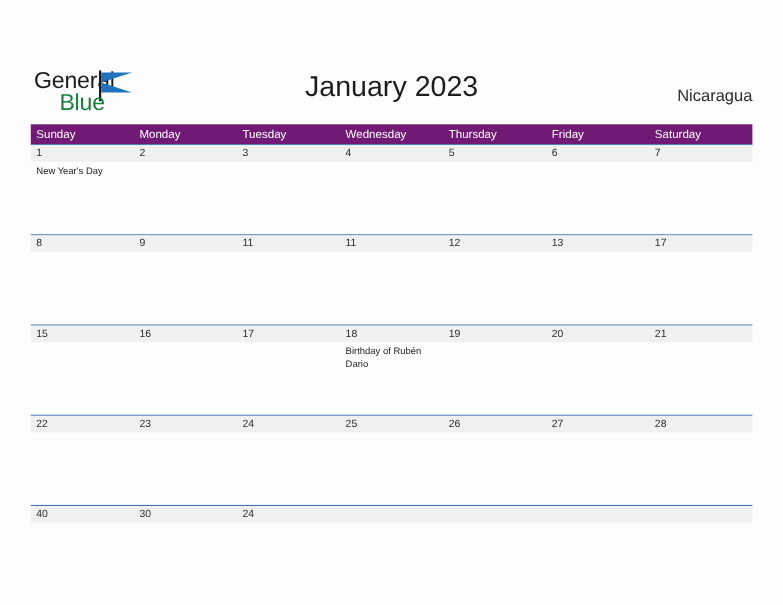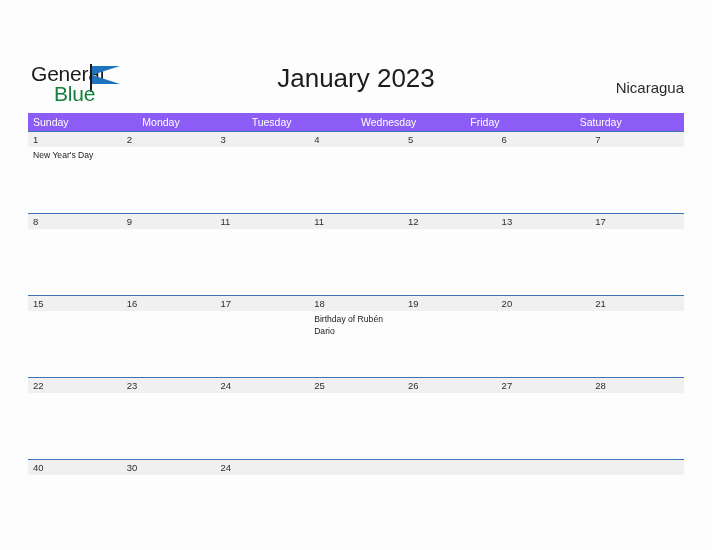--- a/index.html
+++ b/index.html
@@ -99,21 +99,21 @@
   
   .calendar {
     position: absolute;
     left: 28px;
     top: 79px;
     width: 656px;
   }
 
   .dow-row {
     display: flex;
-    background: #8b5cf6;
+    background: #701a75;
     height: 18px;
   }
   .dow-cell {
     flex: 1 1 0;
     color: #ffffff;
     font-size: 10.5px;
     line-height: 18px;
     padding-left: 5px;
     box-sizing: border-box;
     overflow: hidden;
@@ -192,20 +192,21 @@
 
   </div>
 
   <div class="calendar">
 
     <div class="dow-row">
       <div class="dow-cell">Sunday</div>
       <div class="dow-cell">Monday</div>
       <div class="dow-cell">Tuesday</div>
       <div class="dow-cell">Wednesday</div>
+      <div class="dow-cell">Thursday</div>
       <div class="dow-cell">Friday</div>
       <div class="dow-cell">Saturday</div>
     </div>
 
     <div class="week-row">
       <div class="week-band"></div>
       <div class="week-cells">
         <div class="day-cell">
           <span class="day-num">1</span>
           <span class="event">New Year's Day</span>

